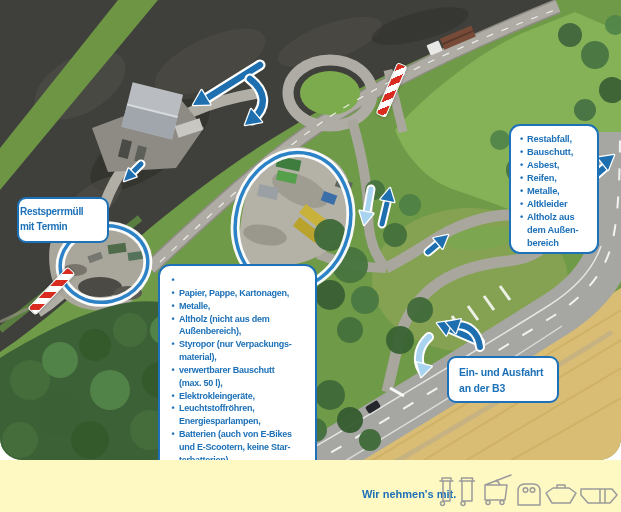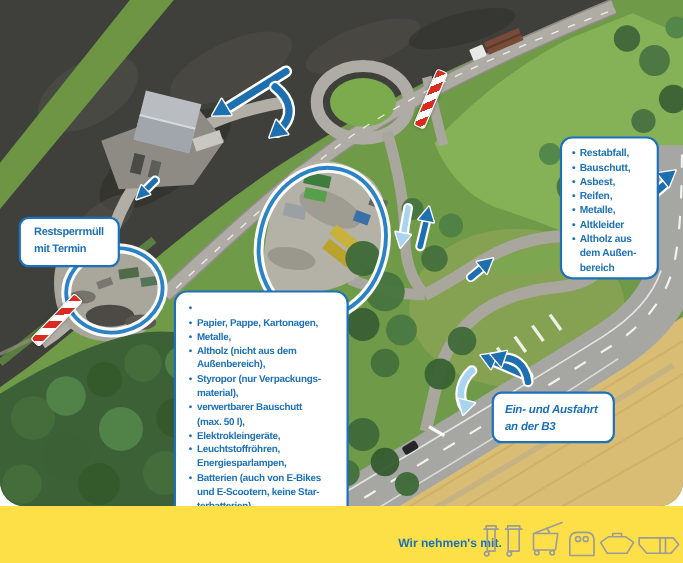--- a/index.html
+++ b/index.html
@@ -6,24 +6,24 @@
   .stage{position:relative;width:621px;height:512px;background:#fff;overflow:hidden;
          font-family:"Liberation Sans",sans-serif;}
   .photo{position:absolute;left:0;top:0;width:621px;height:460px;
          border-radius:0 0 22px 22px;overflow:hidden;}
   .photo svg{display:block;}
 
   
   .callout{position:absolute;background:#fff;border:2.5px solid var(--accent);
            border-radius:9px;color:var(--accent);font-weight:bold;box-sizing:border-box;}
   .callout .pl{white-space:pre-line;}
-  .box-appointment{left:17px;top:197px;width:92px;height:46px;padding:6px 12px;
+  .box-appointment{left:17px;top:197px;width:92px;height:46px;padding:6px 1px;
                    font-size:10px;line-height:1.45;letter-spacing:-.3px;}
   .box-exit{left:447px;top:356px;width:112px;height:47px;padding:7px 10px;
-            font-size:10.5px;line-height:1.5;letter-spacing:-.2px;font-style:italic;}
+            font-size:10.5px;line-height:1.5;letter-spacing:-.2px;}
   .box-accepted{left:158px;top:264px;width:159px;height:236px;padding:8px 6px 8px 7px;
                 border-radius:12px;}
   .box-restricted{left:509px;top:124px;width:90px;height:130px;padding:7px 4px 7px 5px;
                   border-radius:11px;}
   .callout ul{margin:0;padding:0;list-style:none;}
   .callout li{display:flex;align-items:flex-start;}
   .box-accepted li{font-size:9px;line-height:12.85px;letter-spacing:-.25px;}
   .box-restricted li{font-size:9.3px;line-height:13px;letter-spacing:-.2px;}
   .blt{flex:0 0 12px;text-align:center;}
   .box-restricted .blt{flex-basis:11px;}
@@ -39,21 +39,21 @@
   
   .arrow-halo{fill:none;stroke:#fff;stroke-linecap:round;}
   .arrow-line{fill:none;stroke:var(--arrow-blue);stroke-linecap:round;}
   .arrow-line.lt{stroke:var(--arrow-light);}
   .arrow-head{fill:var(--arrow-blue);stroke:#fff;stroke-width:2.5;stroke-linejoin:round;paint-order:stroke;}
   .arrow-head.lt{fill:var(--arrow-light);}
   .ring-halo{fill:none;stroke:#fff;stroke-width:9;opacity:.95;}
   .ring{fill:none;stroke:var(--ring-blue);stroke-width:3.5;}
 
   
-  .footer{position:absolute;left:0;top:460px;width:621px;height:52px;background:#fde047;}
+  .footer{position:absolute;left:0;top:460px;width:621px;height:52px;background:#fef9c3;}
   .tagline{position:absolute;left:362px;top:28px;font-size:11px;font-weight:bold;color:var(--accent);}
   .icons{position:absolute;right:3px;top:5px;display:flex;align-items:flex-end;gap:3px;height:42px;}
   .icons svg{stroke:var(--icon-gray);fill:none;stroke-width:1.5;stroke-linejoin:round;stroke-linecap:round;}
 </style>
 </head>
 <body>
 
 <div class="stage">
 
   <div class="photo">

